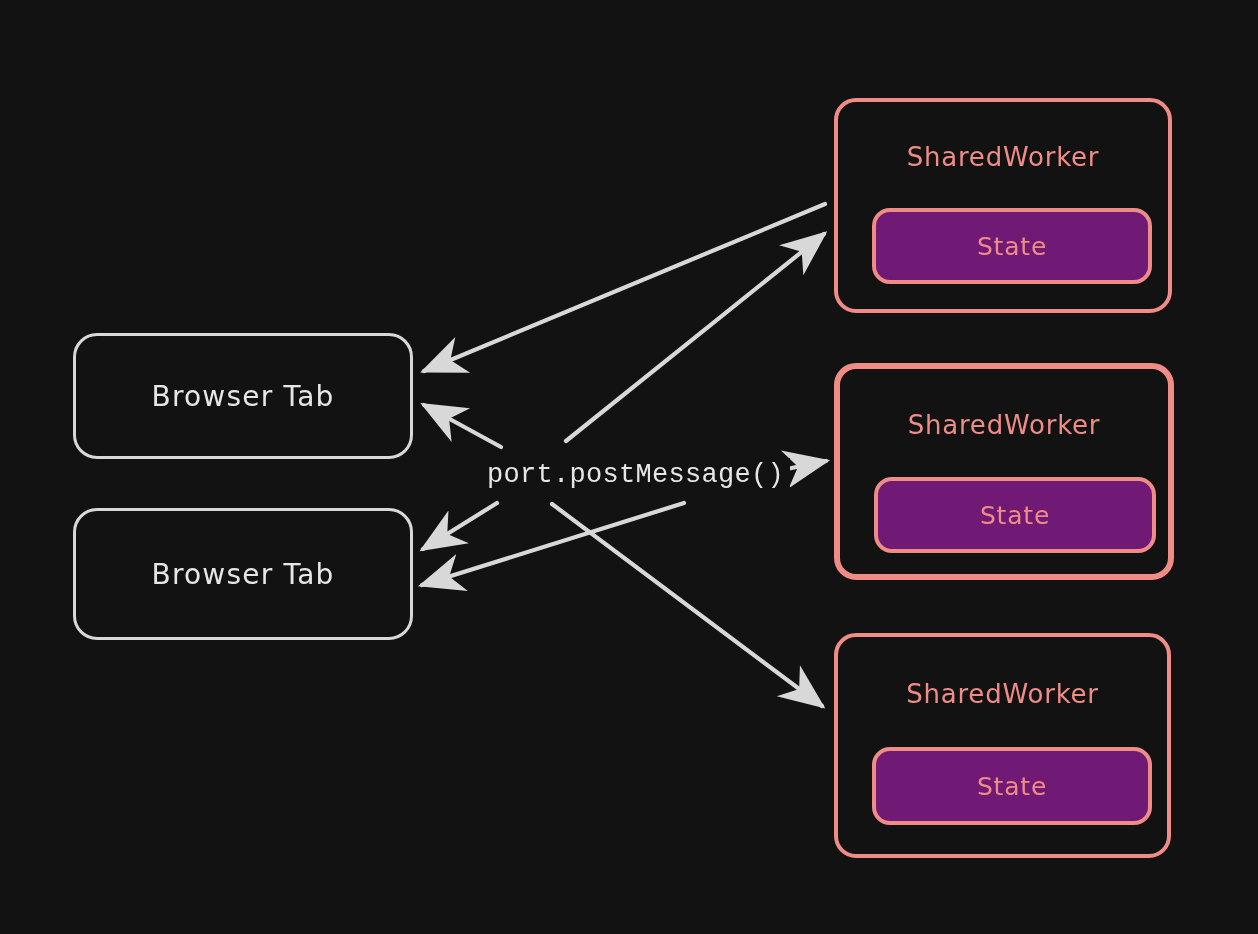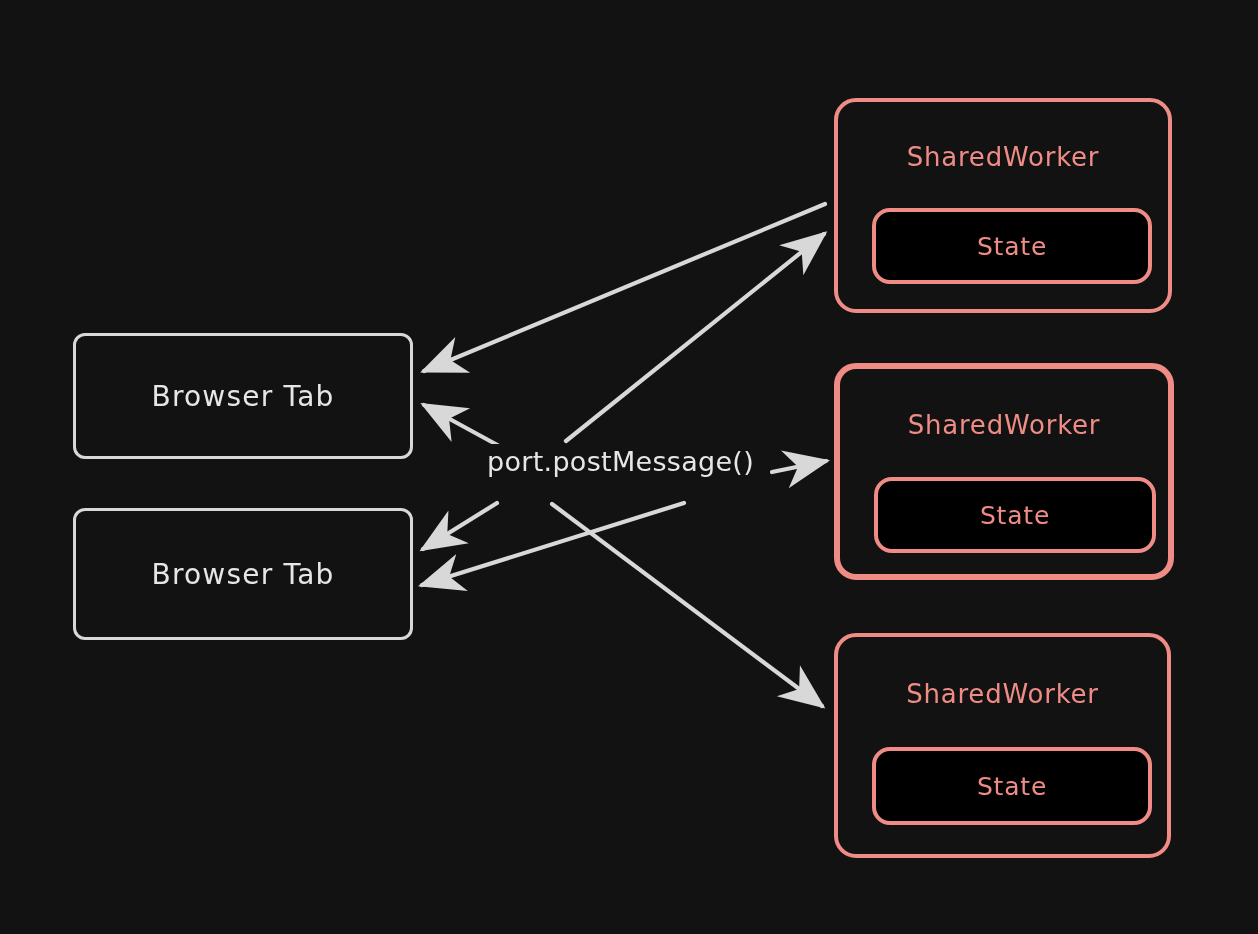--- a/index.html
+++ b/index.html
@@ -34,21 +34,21 @@
     position: absolute;
     box-sizing: border-box;
     background: #121212;
     display: flex;
     align-items: center;
     justify-content: center;
   }
 
   .tab-node {
     border: 3px solid #d8d8d8;
-    border-radius: 12px;
+    border-radius: 24px;
   }
   .tab-label {
     color: #e6e6e6;
     font-size: 28px;
     letter-spacing: 1.2px;
     font-family: "DejaVu Sans", sans-serif;
     white-space: nowrap;
   }
 
   .worker-node {
@@ -68,21 +68,21 @@
     color: #ef8c86;
     font-size: 26px;
     letter-spacing: 0.8px;
     white-space: nowrap;
   }
   .state-box {
     position: absolute;
     box-sizing: border-box;
     border: 4px solid #ef8c86;
     border-radius: 18px;
-    background: #000000;
+    background: #701a75;
     display: flex;
     align-items: center;
     justify-content: center;
   }
   .state-label {
     color: #ef8c86;
     font-size: 25px;
     letter-spacing: 0.8px;
     white-space: nowrap;
   }
@@ -142,15 +142,15 @@
     </div>
   </div>
 
   <div class="node worker-node" style="left: 834px; top: 605px; width: 337px; height: 225px;">
     <span class="worker-title" style="top: 42px;">SharedWorker</span>
     <div class="state-box" style="left: 34px; top: 110px; width: 280px; height: 78px;">
       <span class="state-label">State</span>
     </div>
   </div>
 
-  <div class="center-label" style="left: 481px; top: 444px;">port.postMessage()</div>
+  <div class="center-label" style="left: 481px; top: 458px; font-family: Liberation Mono, monospace;">port.postMessage()</div>
 
 </div>
 
 </body></html>

